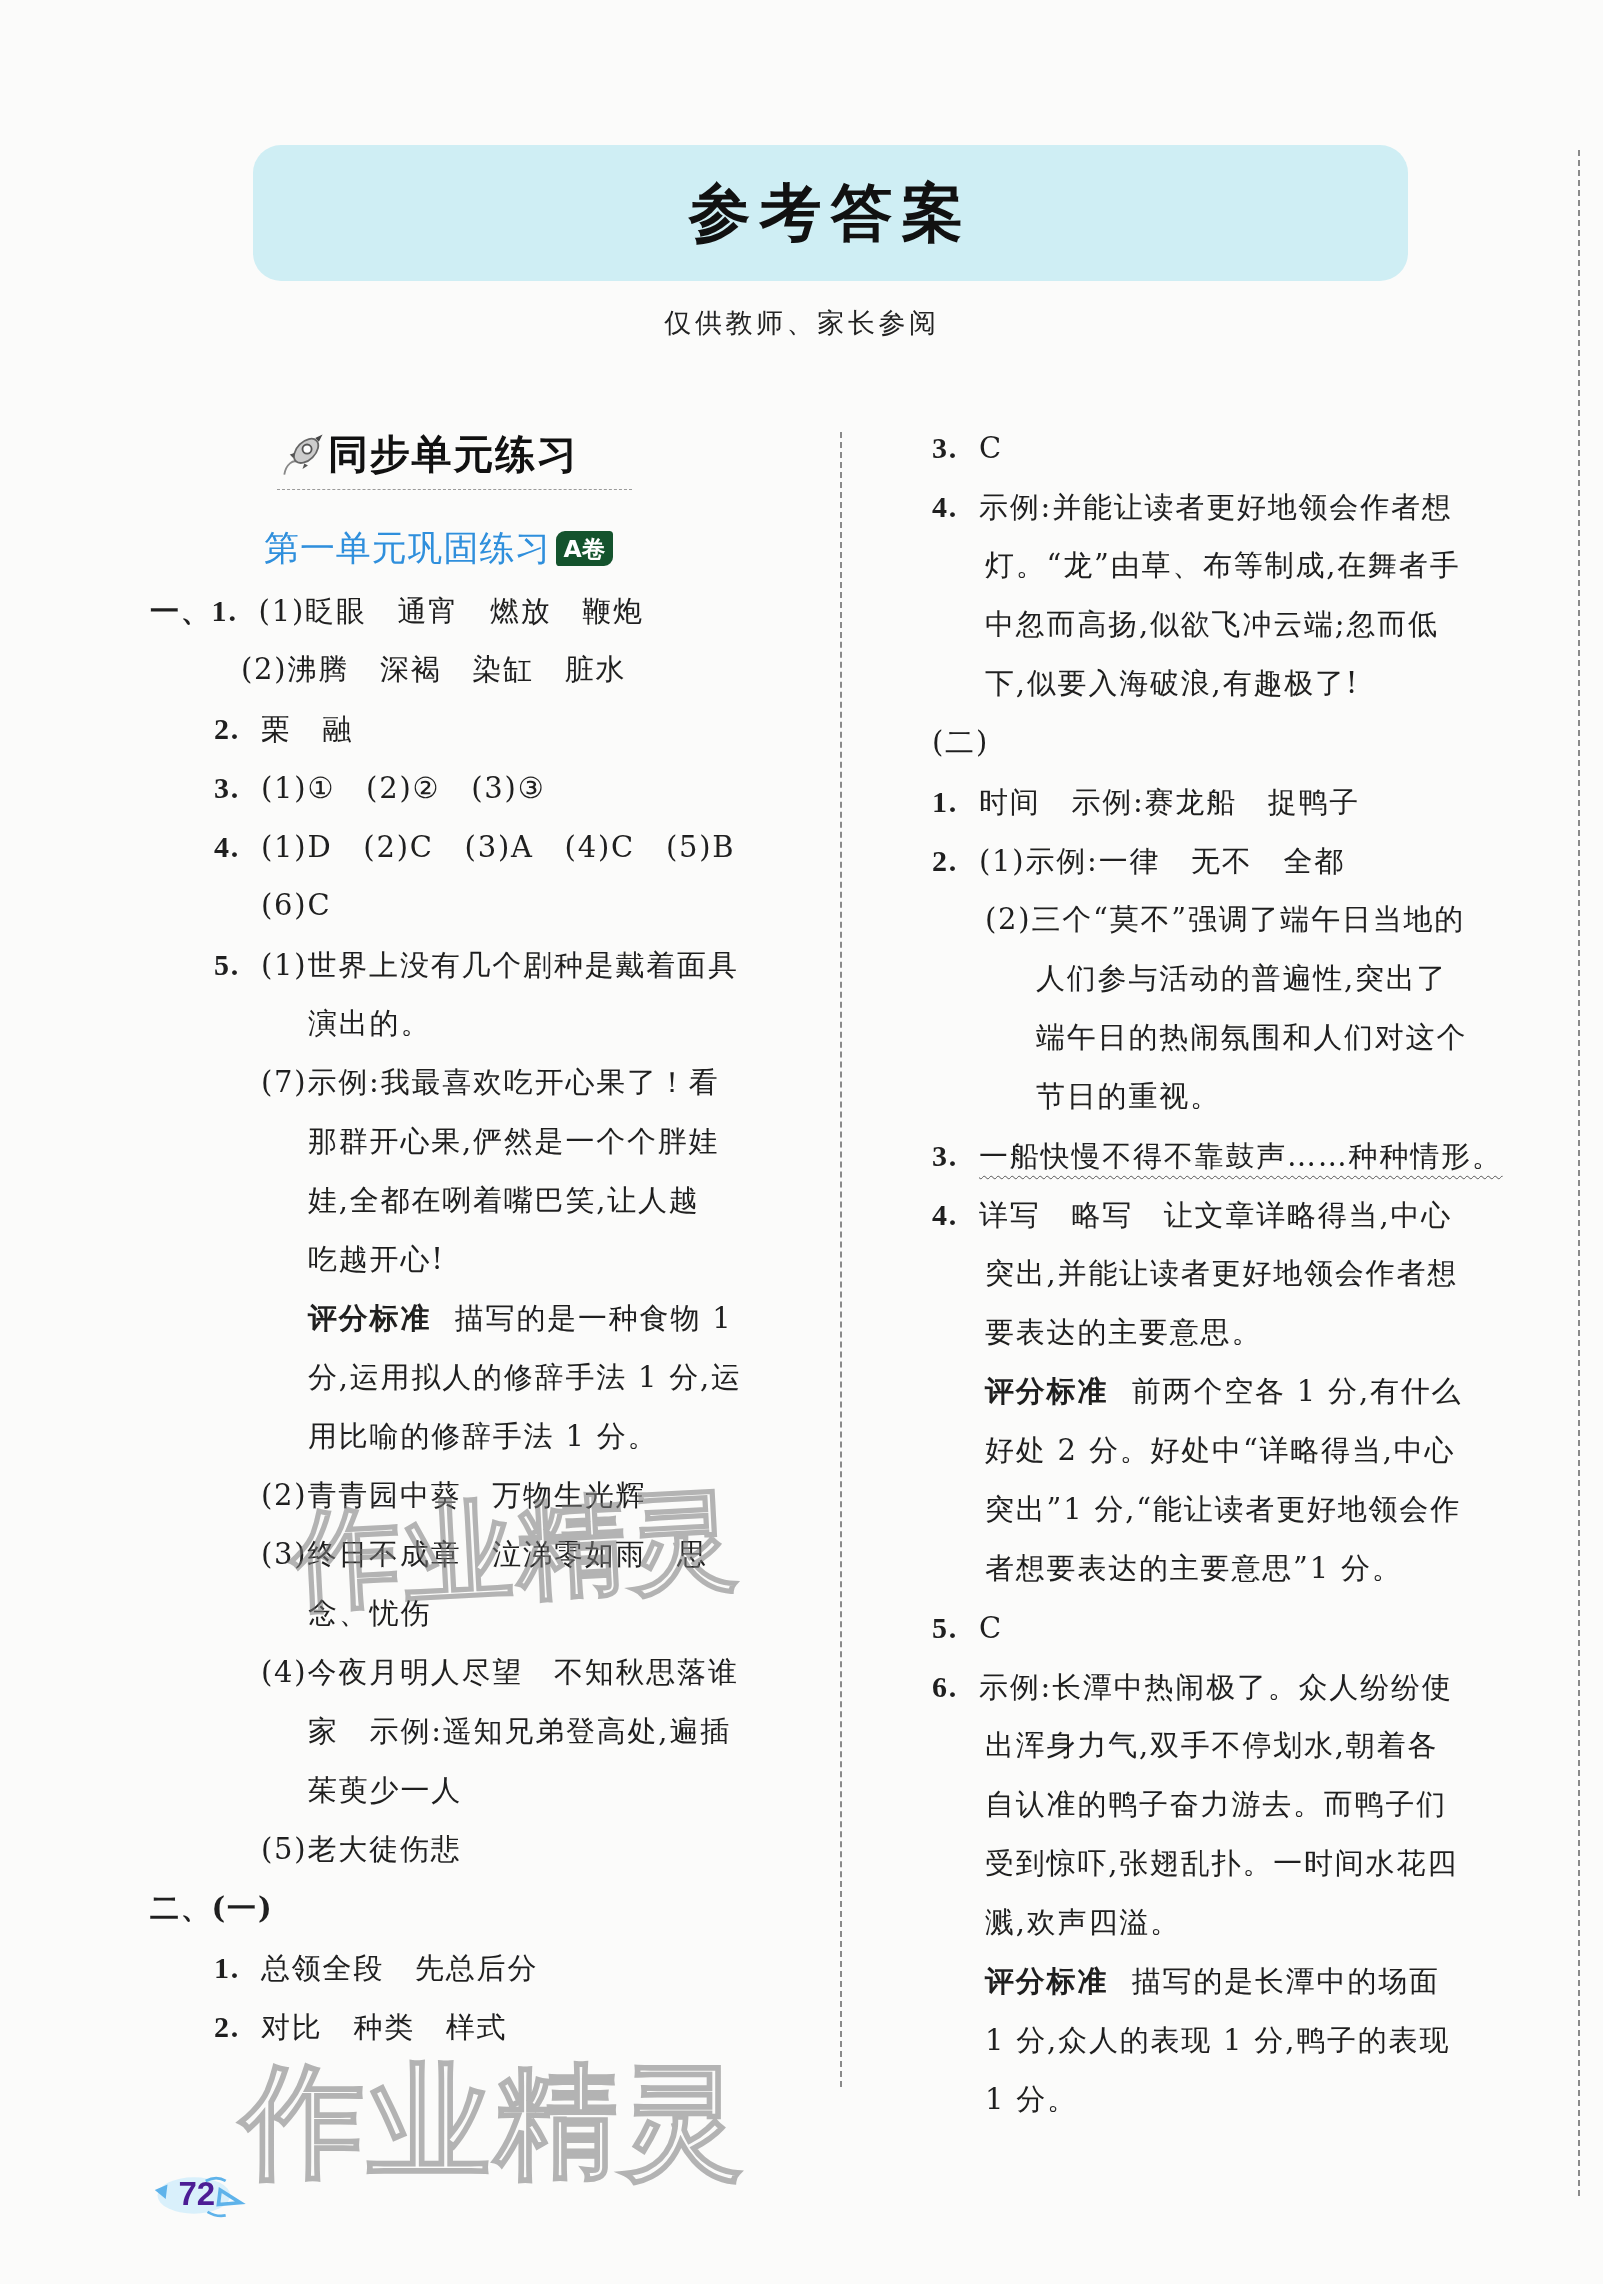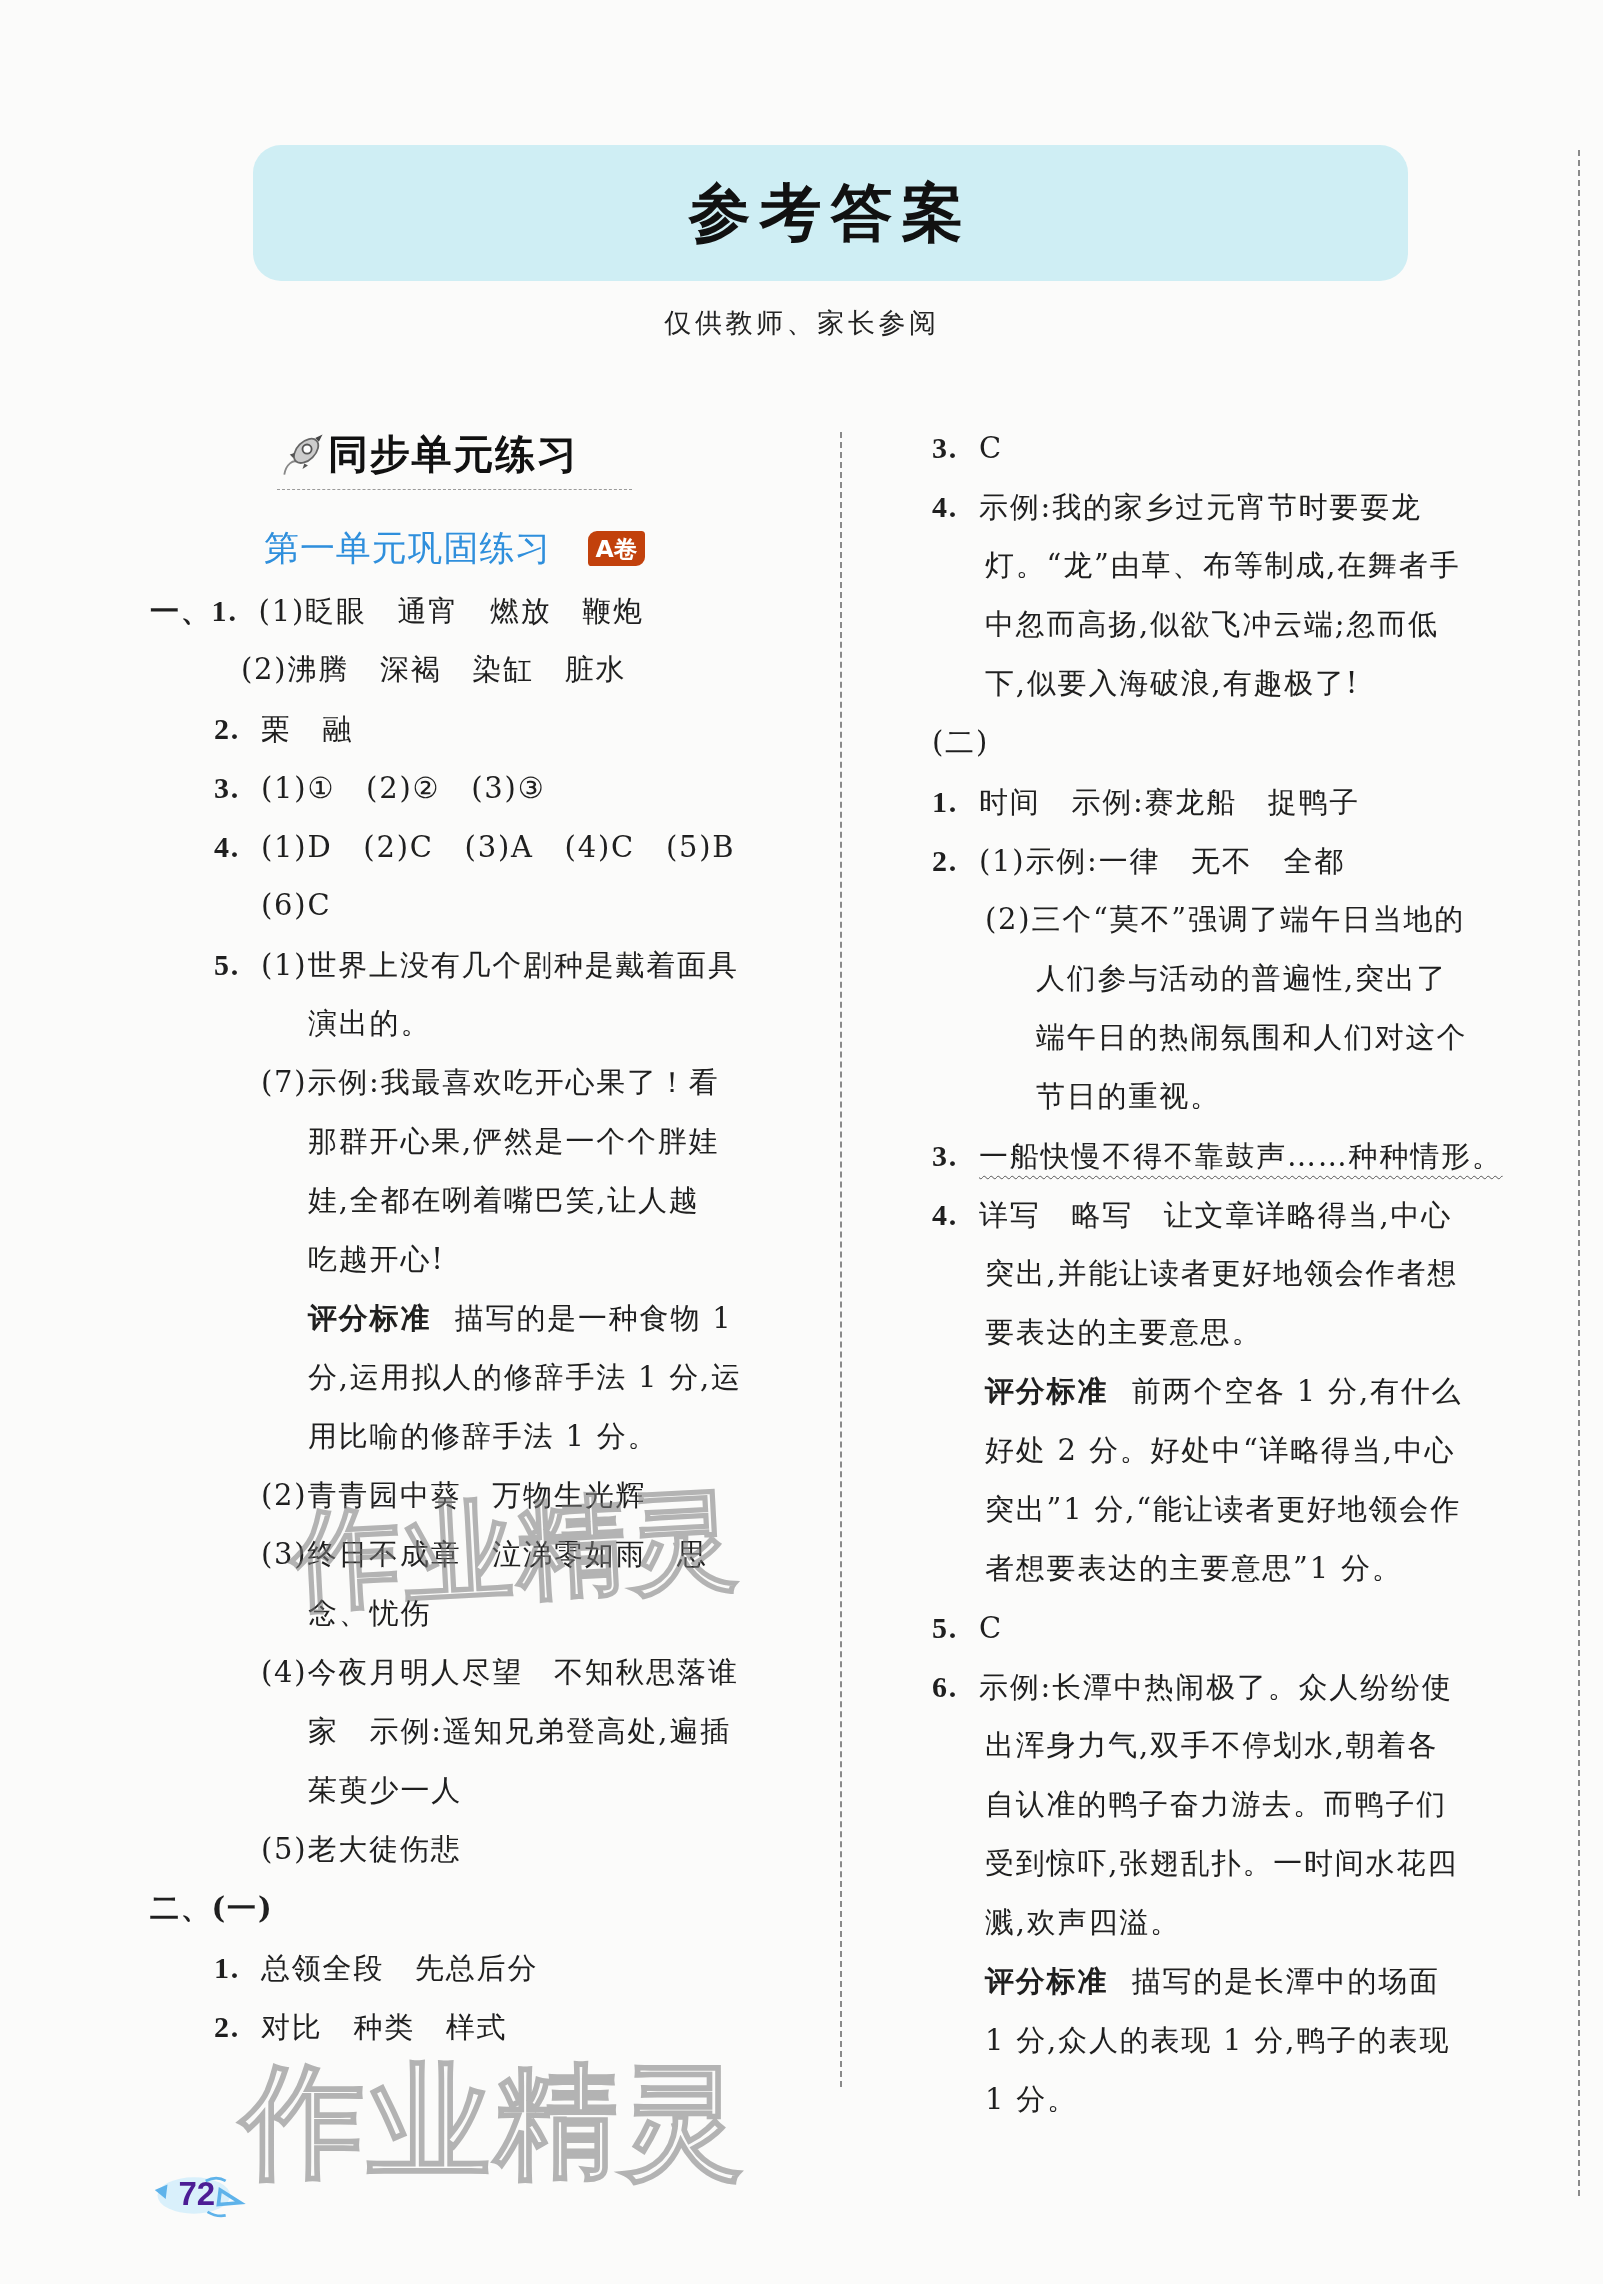--- a/index.html
+++ b/index.html
@@ -48,22 +48,22 @@
       border-top: 1.8px dashed #9a9a9a;
     }
     .unit-head {
       margin-top: 25.5px; margin-left: 114px; height: 64px;
       display: flex; align-items: center; gap: 5px;
     }
     .unit-head .text {
       font-family: "DejaVu Sans", sans-serif; font-size: 35px; color: #2f8fdc; letter-spacing: 0.9px;
     }
     .badge {
-      background: #c2410c; color: #fff; font-family: "DejaVu Sans", sans-serif;
-      font-weight: bold; font-size: 23.6px; padding: 1.8px 7.3px; border-radius: 9px 3.6px 9px 3.6px; margin-left: 32px;
+      background: #14532d; color: #fff; font-family: "DejaVu Sans", sans-serif;
+      font-weight: bold; font-size: 23.6px; padding: 1.8px 7.3px; border-radius: 9px 3.6px 9px 3.6px;
     }
     .line { height: 59px; line-height: 59px; white-space: nowrap; letter-spacing: 1.8px; }
     .ind1 { padding-left: 64px; }
     .ind2 { padding-left: 91px; }
     .ind3 { padding-left: 158px; }
     .rind1 { padding-left: 0px; }
     .rind2 { padding-left: 53px; }
     .rind3 { padding-left: 104px; }
     .num { font-weight: bold; display: inline-block; width: 47px; font-family: "Liberation Serif", serif; font-size: 30px; }
     .big { font-weight: bold; }
@@ -135,21 +135,21 @@
   <div class="line ind3"><span>家　示例:遥知兄弟登高处,遍插</span></div>
   <div class="line ind3"><span>茱萸少一人</span></div>
   <div class="line ind2"><span style="padding-left:20px">(5)老大徒伤悲</span></div>
   <div class="line"><span class="big">二、(一)</span></div>
   <div class="line ind1"><span class="num">1.</span><span>总领全段　先总后分</span></div>
   <div class="line ind1"><span class="num">2.</span><span>对比　种类　样式</span></div>
 </div>
 
 <div class="col col-right">
   <div class="line rind1"><span class="num">3.</span><span>C</span></div>
-  <div class="line rind1"><span class="num">4.</span><span>示例:我的家乡过元宵节时要耍龙</span></div>
+  <div class="line rind1"><span class="num">4.</span><span>示例:并能让读者更好地领会作者想</span></div>
   <div class="line rind2"><span>灯。“龙”由草、布等制成,在舞者手</span></div>
   <div class="line rind2"><span>中忽而高扬,似欲飞冲云端;忽而低</span></div>
   <div class="line rind2"><span>下,似要入海破浪,有趣极了!</span></div>
   <div class="line rind1"><span>(二)</span></div>
   <div class="line rind1"><span class="num">1.</span><span>时间　示例:赛龙船　捉鸭子</span></div>
   <div class="line rind1"><span class="num">2.</span><span>(1)示例:一律　无不　全都</span></div>
   <div class="line rind2"><span>(2)三个“莫不”强调了端午日当地的</span></div>
   <div class="line rind3"><span>人们参与活动的普遍性,突出了</span></div>
   <div class="line rind3"><span>端午日的热闹氛围和人们对这个</span></div>
   <div class="line rind3"><span>节日的重视。</span></div>

